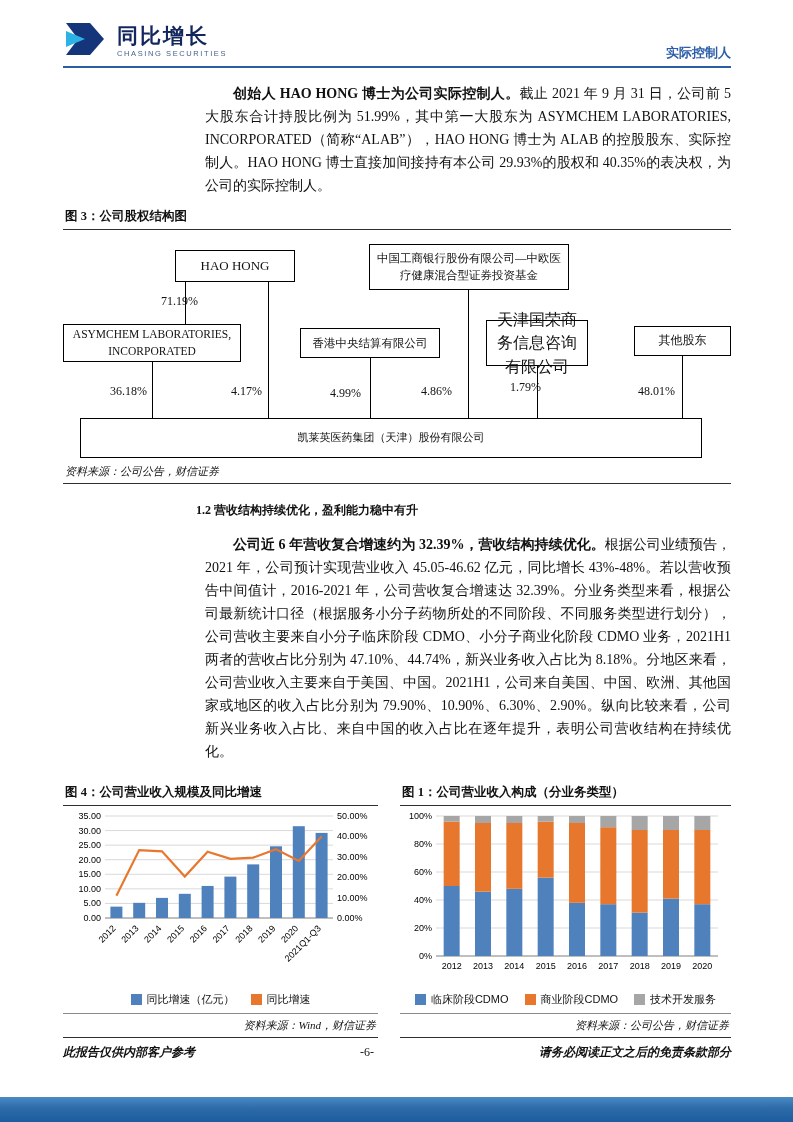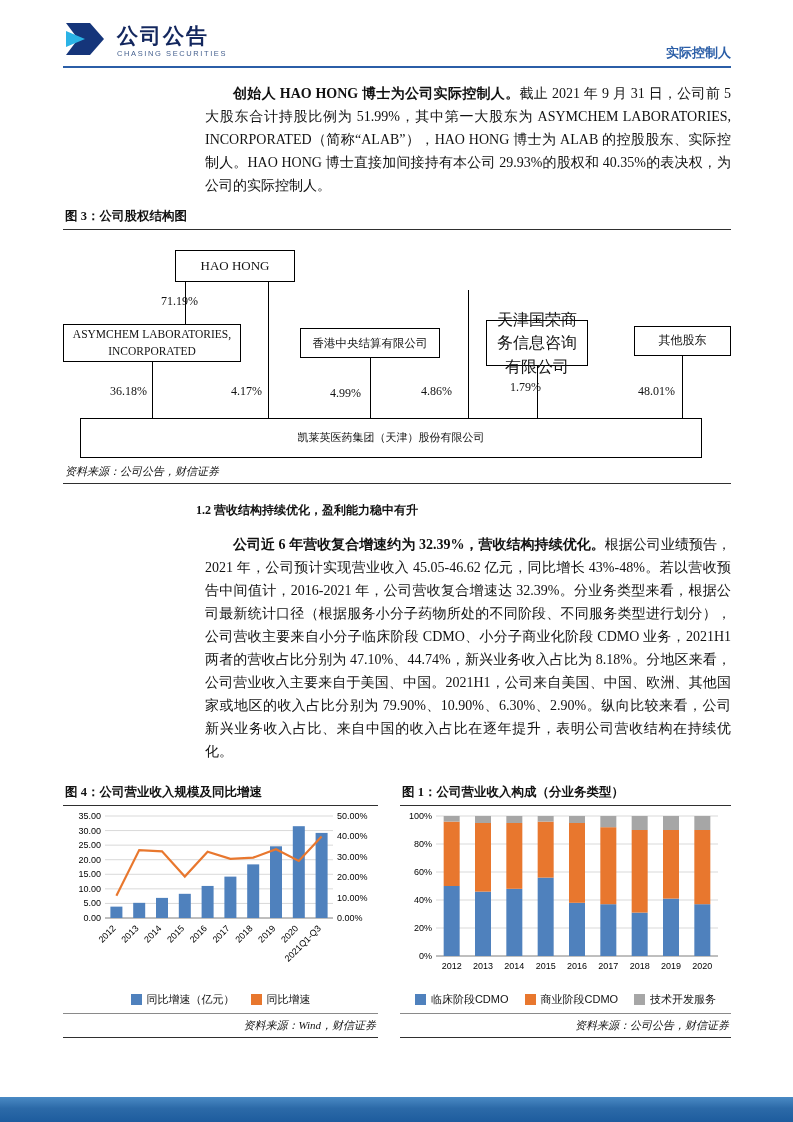--- a/index.html
+++ b/index.html
@@ -60,35 +60,36 @@
 
     <div class="header">
       <div class="logo">
         <span>
           <svg width="46" height="42" viewBox="0 0 46 42">
             <polygon points="3,5 27,5 41,21 27,37 3,37 15,21" fill="#15357a"></polygon>
             <polygon points="3,13 22,21 3,29" fill="#2bb3e6"></polygon>
           </svg>
         </span>
         <span class="logo-text">
-          <div class="cn">公司公告</div>
+          <div class="cn">同比增长</div>
           <div class="en">CHASING SECURITIES</div>
         </span>
       </div>
       <div class="report-type">实际控制人</div>
     </div>
     <div class="header-rule"></div>
 
     <p class="body-para"><b>创始人 HAO HONG 博士为公司实际控制人。</b><span>截止 2021 年 9 月 31 日，公司前 5 大股东合计持股比例为 51.99%，其中第一大股东为 ASYMCHEM LABORATORIES, INCORPORATED（简称“ALAB”），HAO HONG 博士为 ALAB 的控股股东、实际控制人。HAO HONG 博士直接加间接持有本公司 29.93%的股权和 40.35%的表决权，为公司的实际控制人。</span></p>
 
     <div class="figure">
       <div class="fig-title">图 3：公司股权结构图</div>
       <div class="orgchart">
 
         <div class="obox" style="left:112px;top:12px;width:120px;height:32px;font-size:13px;">HAO HONG</div>
+        <div class="obox" style="left:306px;top:6px;width:200px;height:46px;font-size:11.5px;">中国工商银行股份有限公司—中欧医疗健康混合型证券投资基金</div>
         <div class="obox" style="left:0px;top:86px;width:178px;height:38px;font-size:11.5px;">ASYMCHEM LABORATORIES, INCORPORATED</div>
         <div class="obox" style="left:237px;top:90px;width:140px;height:30px;font-size:11.5px;">香港中央结算有限公司</div>
         <div class="obox" style="left:423px;top:82px;width:102px;height:46px;font-size:16px;">天津国荣商务信息咨询有限公司</div>
         <div class="obox" style="left:571px;top:88px;width:97px;height:30px;font-size:12px;">其他股东</div>
         <div class="obox" style="left:17px;top:180px;width:622px;height:40px;font-size:11px;">凯莱英医药集团（天津）股份有限公司</div>
 
         <div class="vline" style="left:122px;top:44px;height:42px;"></div>
         <div class="vline" style="left:205px;top:44px;height:136px;"></div>
         <div class="vline" style="left:405px;top:52px;height:128px;"></div>
         <div class="vline" style="left:89px;top:124px;height:56px;"></div>
@@ -239,14 +240,19 @@
             <span class="li">
               <span class="sw" style="background:#a6a6a6"></span>
               <span>技术开发服务</span>
             </span>
           </div>
         <div class="fig-source topline">资料来源：公司公告，财信证券</div>
       </div>
     </div>
   </div>
 
+  <div class="footer">
+    <span>此报告仅供内部客户参考</span>
+    <span class="pagenum">-6-</span>
+    <span>请务必阅读正文之后的免责条款部分</span>
+  </div>
   <div class="bottom-bar"></div>
 </div>
 
 </body></html>

